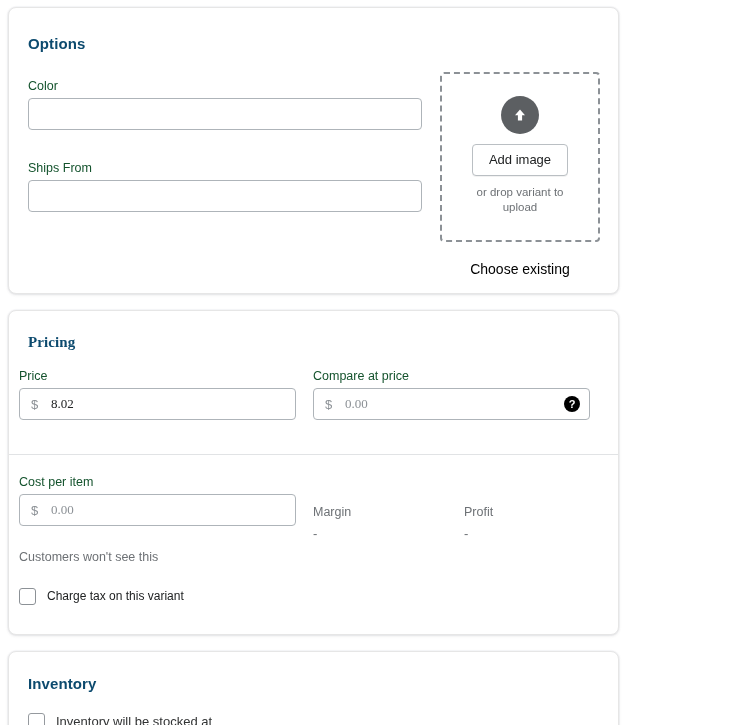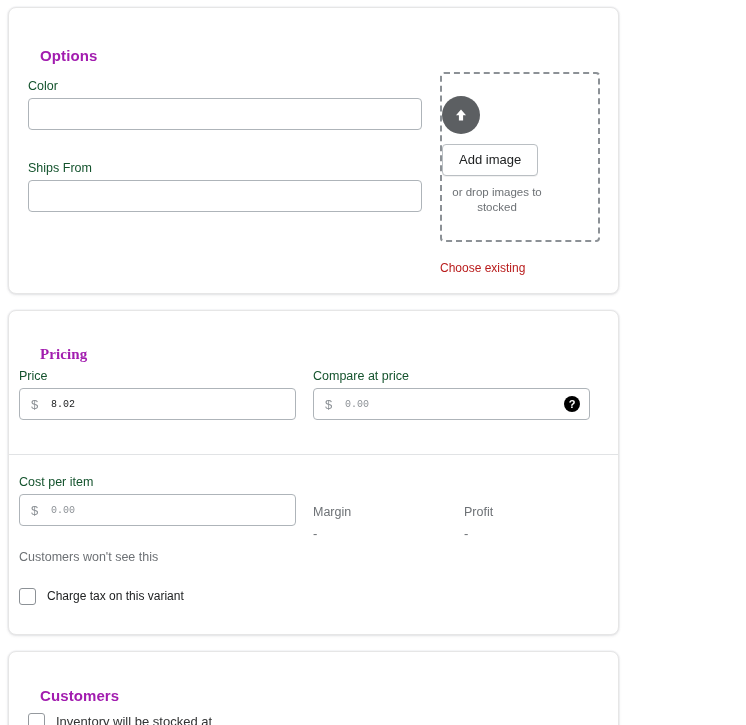--- a/index.html
+++ b/index.html
@@ -25,23 +25,23 @@
     left: 8px;
     width: 611px;
     background: #ffffff;
     border: 1px solid #e6e6e6;
     border-radius: 8px;
     box-shadow: 0 0 0 1px rgba(6,44,82,.03), 0 1px 3px rgba(64,66,69,.12);
   }
   .card-title {
     font-size: 15px;
     font-weight: 700;
-    color: #a21caf;
+    color: #0c4a6e;
     letter-spacing: .1px;
-    margin: 12px;
+    margin: 0;
   }
 
   
   #card-options { top: 7px; height: 287px; }
   .opt-title { position: absolute; left: 19px; top: 27px; }
 
   .field-label {
     font-size: 12.5px;
     color: #14532d;
     line-height: 16px;
@@ -70,21 +70,21 @@
     position: absolute;
     left: 431px;
     top: 64px;
     width: 160px;
     height: 170px;
     border: 2px dashed #8c9196;
     border-radius: 4px;
     background: #ffffff;
     display: flex;
     flex-direction: column;
-    align-items: flex-start;
+    align-items: center;
     justify-content: flex-start;
     padding-top: 22px;
   }
   .upload-icon {
     width: 38px; height: 38px;
     border-radius: 50%;
     background: #5c5f62;
     display: flex; align-items: center; justify-content: center;
     margin-bottom: 10px;
   }
@@ -107,40 +107,40 @@
     line-height: 15px;
     color: #6d7175;
     text-align: center;
     width: 110px;
   }
   .choose-existing {
     position: absolute;
     left: 431px;
     top: 253px;
     width: 160px;
-    text-align: left;
-    font-size: 12px;
-    color: #b91c1c;
+    text-align: center;
+    font-size: 14px;
+    color: #000000;
     text-decoration: none;
     cursor: pointer;
   }
 
   
   #card-pricing { top: 310px; height: 325px; }
   .pricing-title { position: absolute; left: 19px; top: 23px; font-family: Liberation Serif, serif; }
 
   .money-wrap { position: relative; }
   .money-input {
     width: 100%;
     height: 32px;
     border: 1px solid #aeb4b9;
     border-radius: 4px;
     background: #ffffff;
-    font-family: Liberation Mono, monospace;
-    font-size: 10px;
+    font-family: Liberation Serif, serif;
+    font-size: 13px;
     color: #202223;
     padding: 0 10px 0 31px;
     outline: none;
   }
   .money-input::placeholder { color: #8c9196; }
   .money-input.filled { color: #202223; }
   .currency-sym {
     position: absolute;
     left: 12px; top: 50%;
     transform: translateY(-50%);
@@ -253,21 +253,21 @@
       <input class="text-input" type="text" value="" style="">
     </div>
 
     <div class="dropzone">
       <span class="upload-icon">
         <svg width="20" height="20" viewBox="0 0 20 20" aria-hidden="true">
           <path d="M10 4.6 L15 10.2 L12.1 10.2 L12.1 15.4 L7.9 15.4 L7.9 10.2 L5 10.2 Z" fill="#ffffff"></path>
         </svg>
       </span>
       <button class="btn-add-image" type="button">Add image</button>
-      <div class="drop-hint">or drop images to stocked</div>
+      <div class="drop-hint">or drop variant to upload</div>
     </div>
 
     <a class="choose-existing" href="#">Choose existing</a>
   </section>
 
   <section class="card" id="card-pricing">
 
     <h2 class="card-title pricing-title">Pricing</h2>
 
     <div class="divider" id="pricing-divider"></div>
@@ -309,21 +309,21 @@
   </div>
 
   <div class="helper-text">Customers won't see this</div>
 
   <div class="checkbox-row">
     <span class="cbox"></span>
     <span class="cbox-label">Charge tax on this variant</span>
   </div>
 
   <section class="card" id="card-inventory">
-    <h2 class="card-title inventory-title">Customers</h2>
+    <h2 class="card-title inventory-title">Inventory</h2>
 
     <div class="inventory-clipped">
       <span class="cbox"></span>
       <span class="cbox-label">Inventory will be stocked at</span>
     </div>
   </section>
 
 </div>
 
 </body></html>

